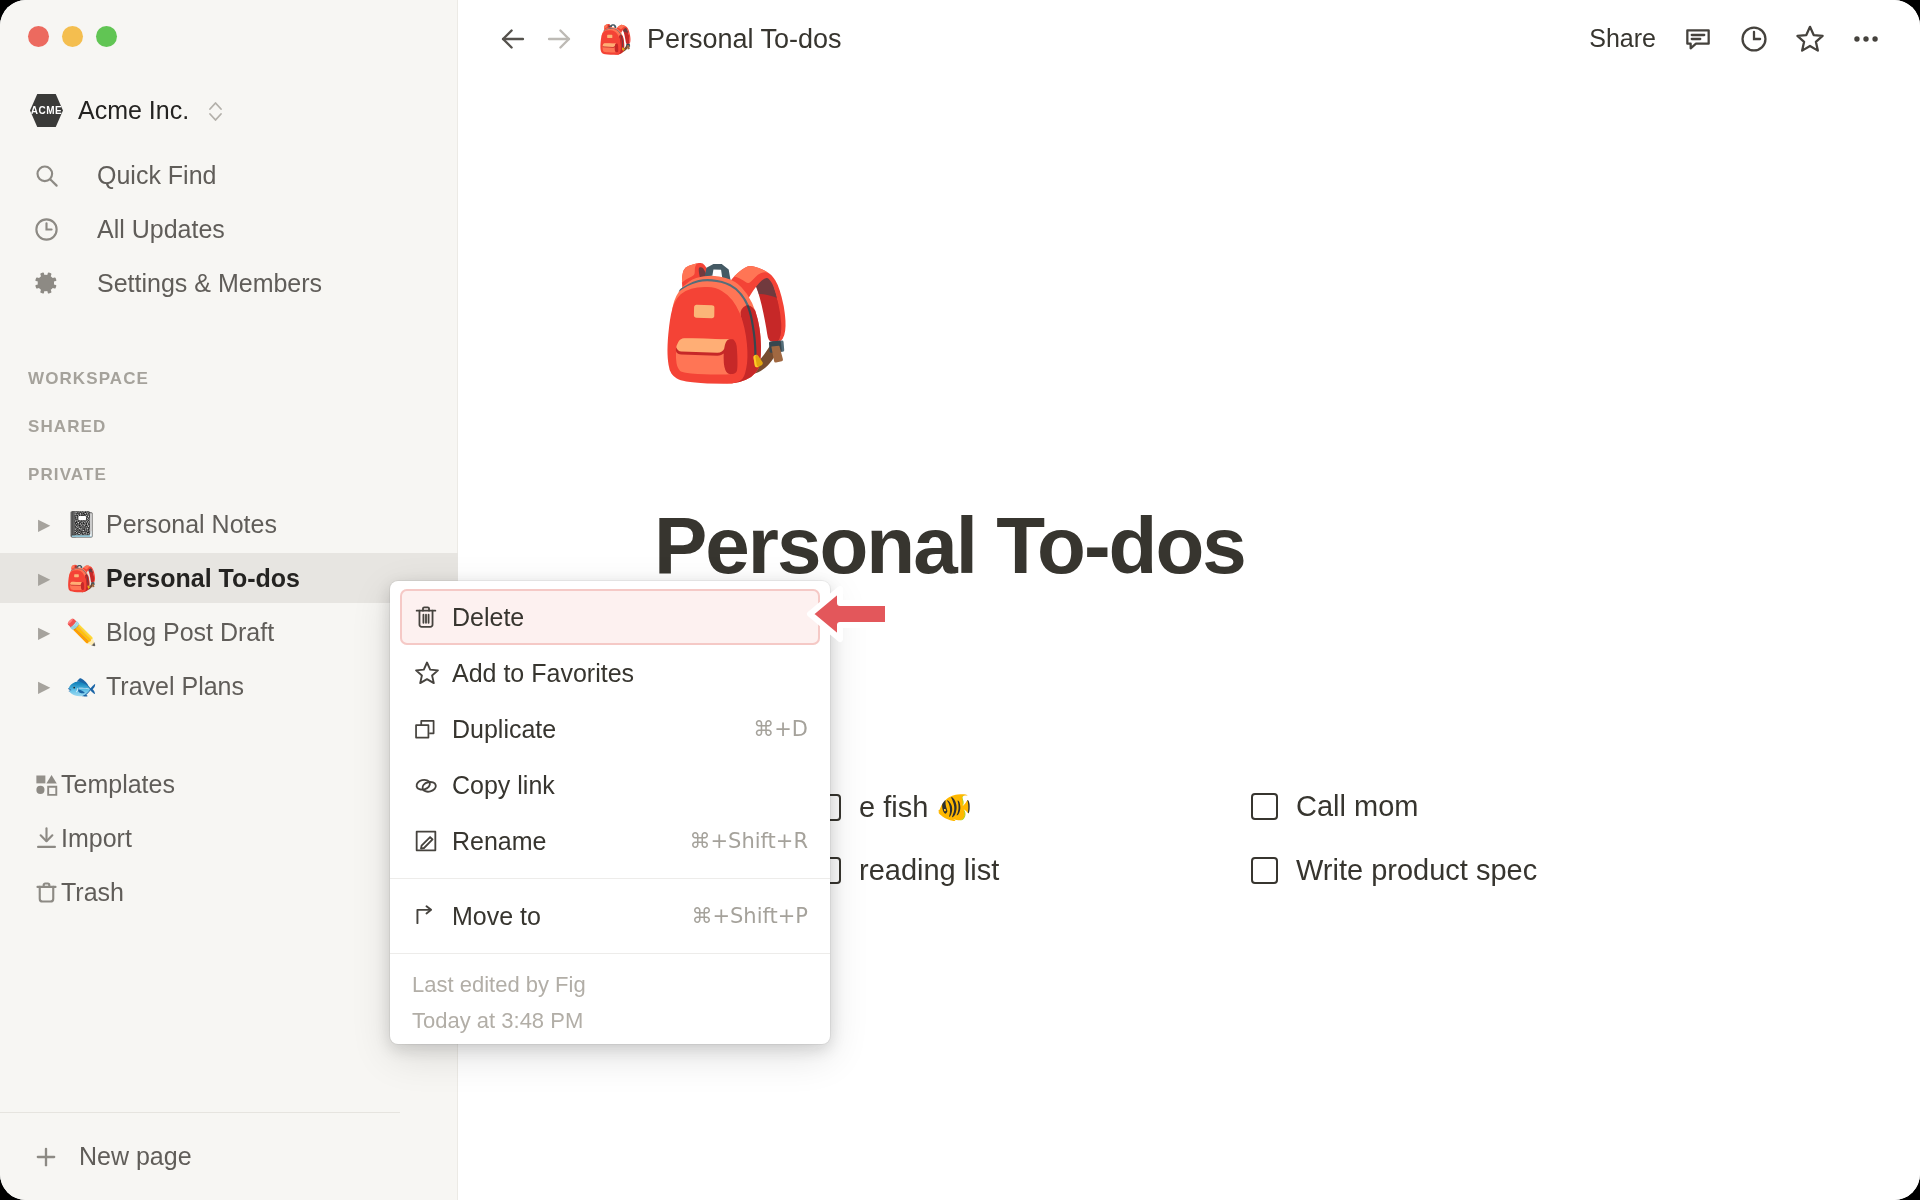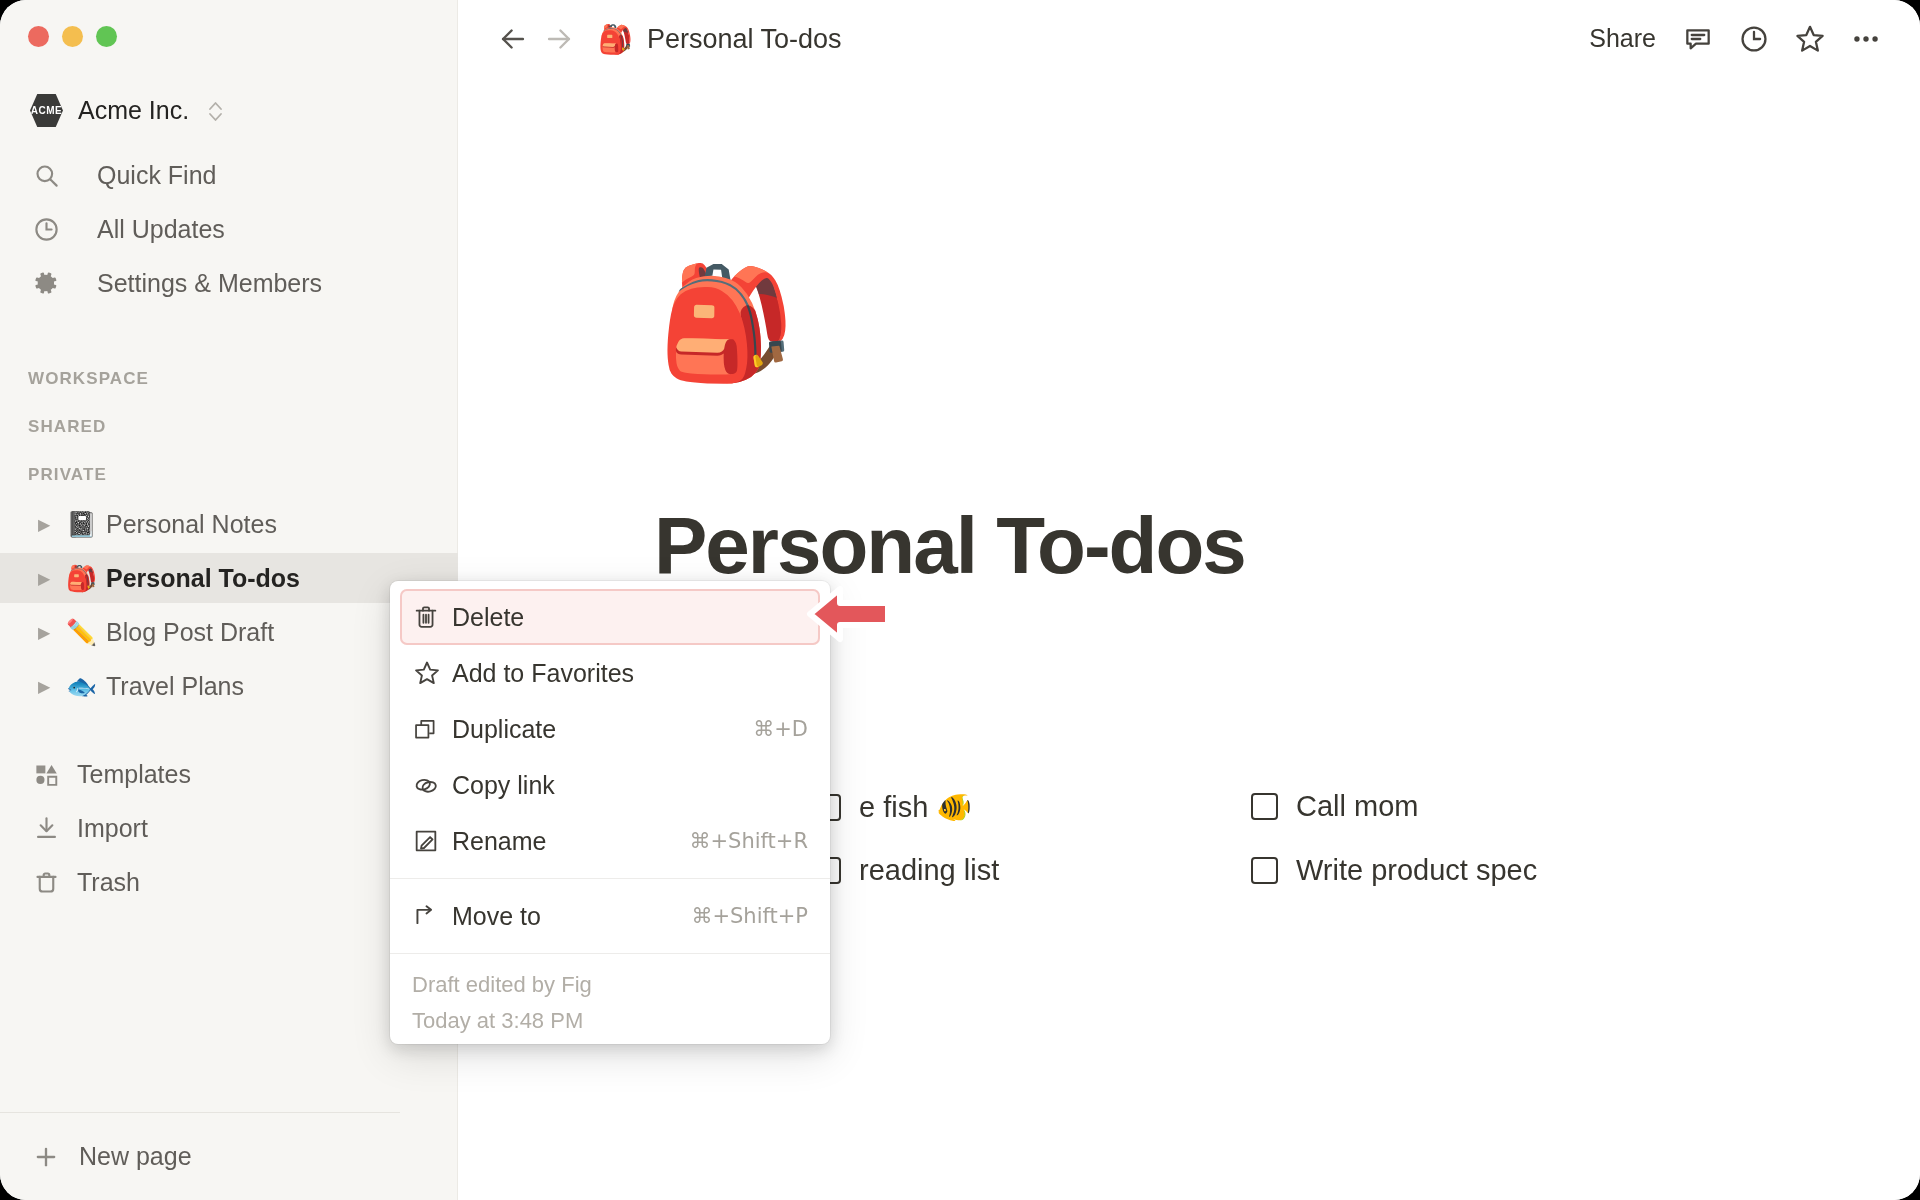--- a/index.html
+++ b/index.html
@@ -60,21 +60,21 @@
   }
   .page-item .emo { width:40px; font-size:25px; flex:none;
     font-family:"DejaVu Sans", sans-serif; }
   .page-item .lbl { font-size:25px; color:#605d59; white-space:nowrap; }
   .page-item.selected { background:#e7e5e1; }
   .page-item.selected .lbl { color:#242321; font-weight:700; }
 
   
   .util-item {
     position:absolute; left:22px; width:410px; height:48px;
-    display:flex; align-items:flex-start; gap:17px; padding:0 10px;
+    display:flex; align-items:center; gap:1px; padding:0 10px;
     border-radius:6px; cursor:pointer;
   }
   .util-item .lbl { font-size:25px; color:#605d59; }
 
   #sidebar-footer {
     position:absolute; left:0; bottom:0; width:400px; height:88px;
     border-top:1px solid #e6e4df; display:flex; align-items:center; padding-left:32px; gap:19px;
     cursor:pointer;
   }
   #sidebar-footer .lbl { font-size:25px; color:#605d59; }
@@ -389,21 +389,21 @@
             <path d="M12 3.5 L15.8 6.5 L12 9.5"></path>
           </svg>
       </span>
       <span class="mlbl">Move to</span>
       <span class="mkey">⌘+Shift+P</span>
     </div>
 
     <div class="mi-sep"></div>
 
     <div class="meta">
-      <div>Draft edited by Fig</div>
+      <div>Last edited by Fig</div>
       <div>Today at 3:48 PM</div>
     </div>
   </div>
 
   <div id="annot-arrow">
     <svg width="96" height="62" viewBox="0 0 96 62">
       <path d="M40 6 L10 31 L40 56 L40 42 L88 42 L88 20 L40 20 Z" fill="#e3575b" stroke="#ffffff" stroke-width="6" stroke-linejoin="round"></path>
     </svg>
   </div>
 

